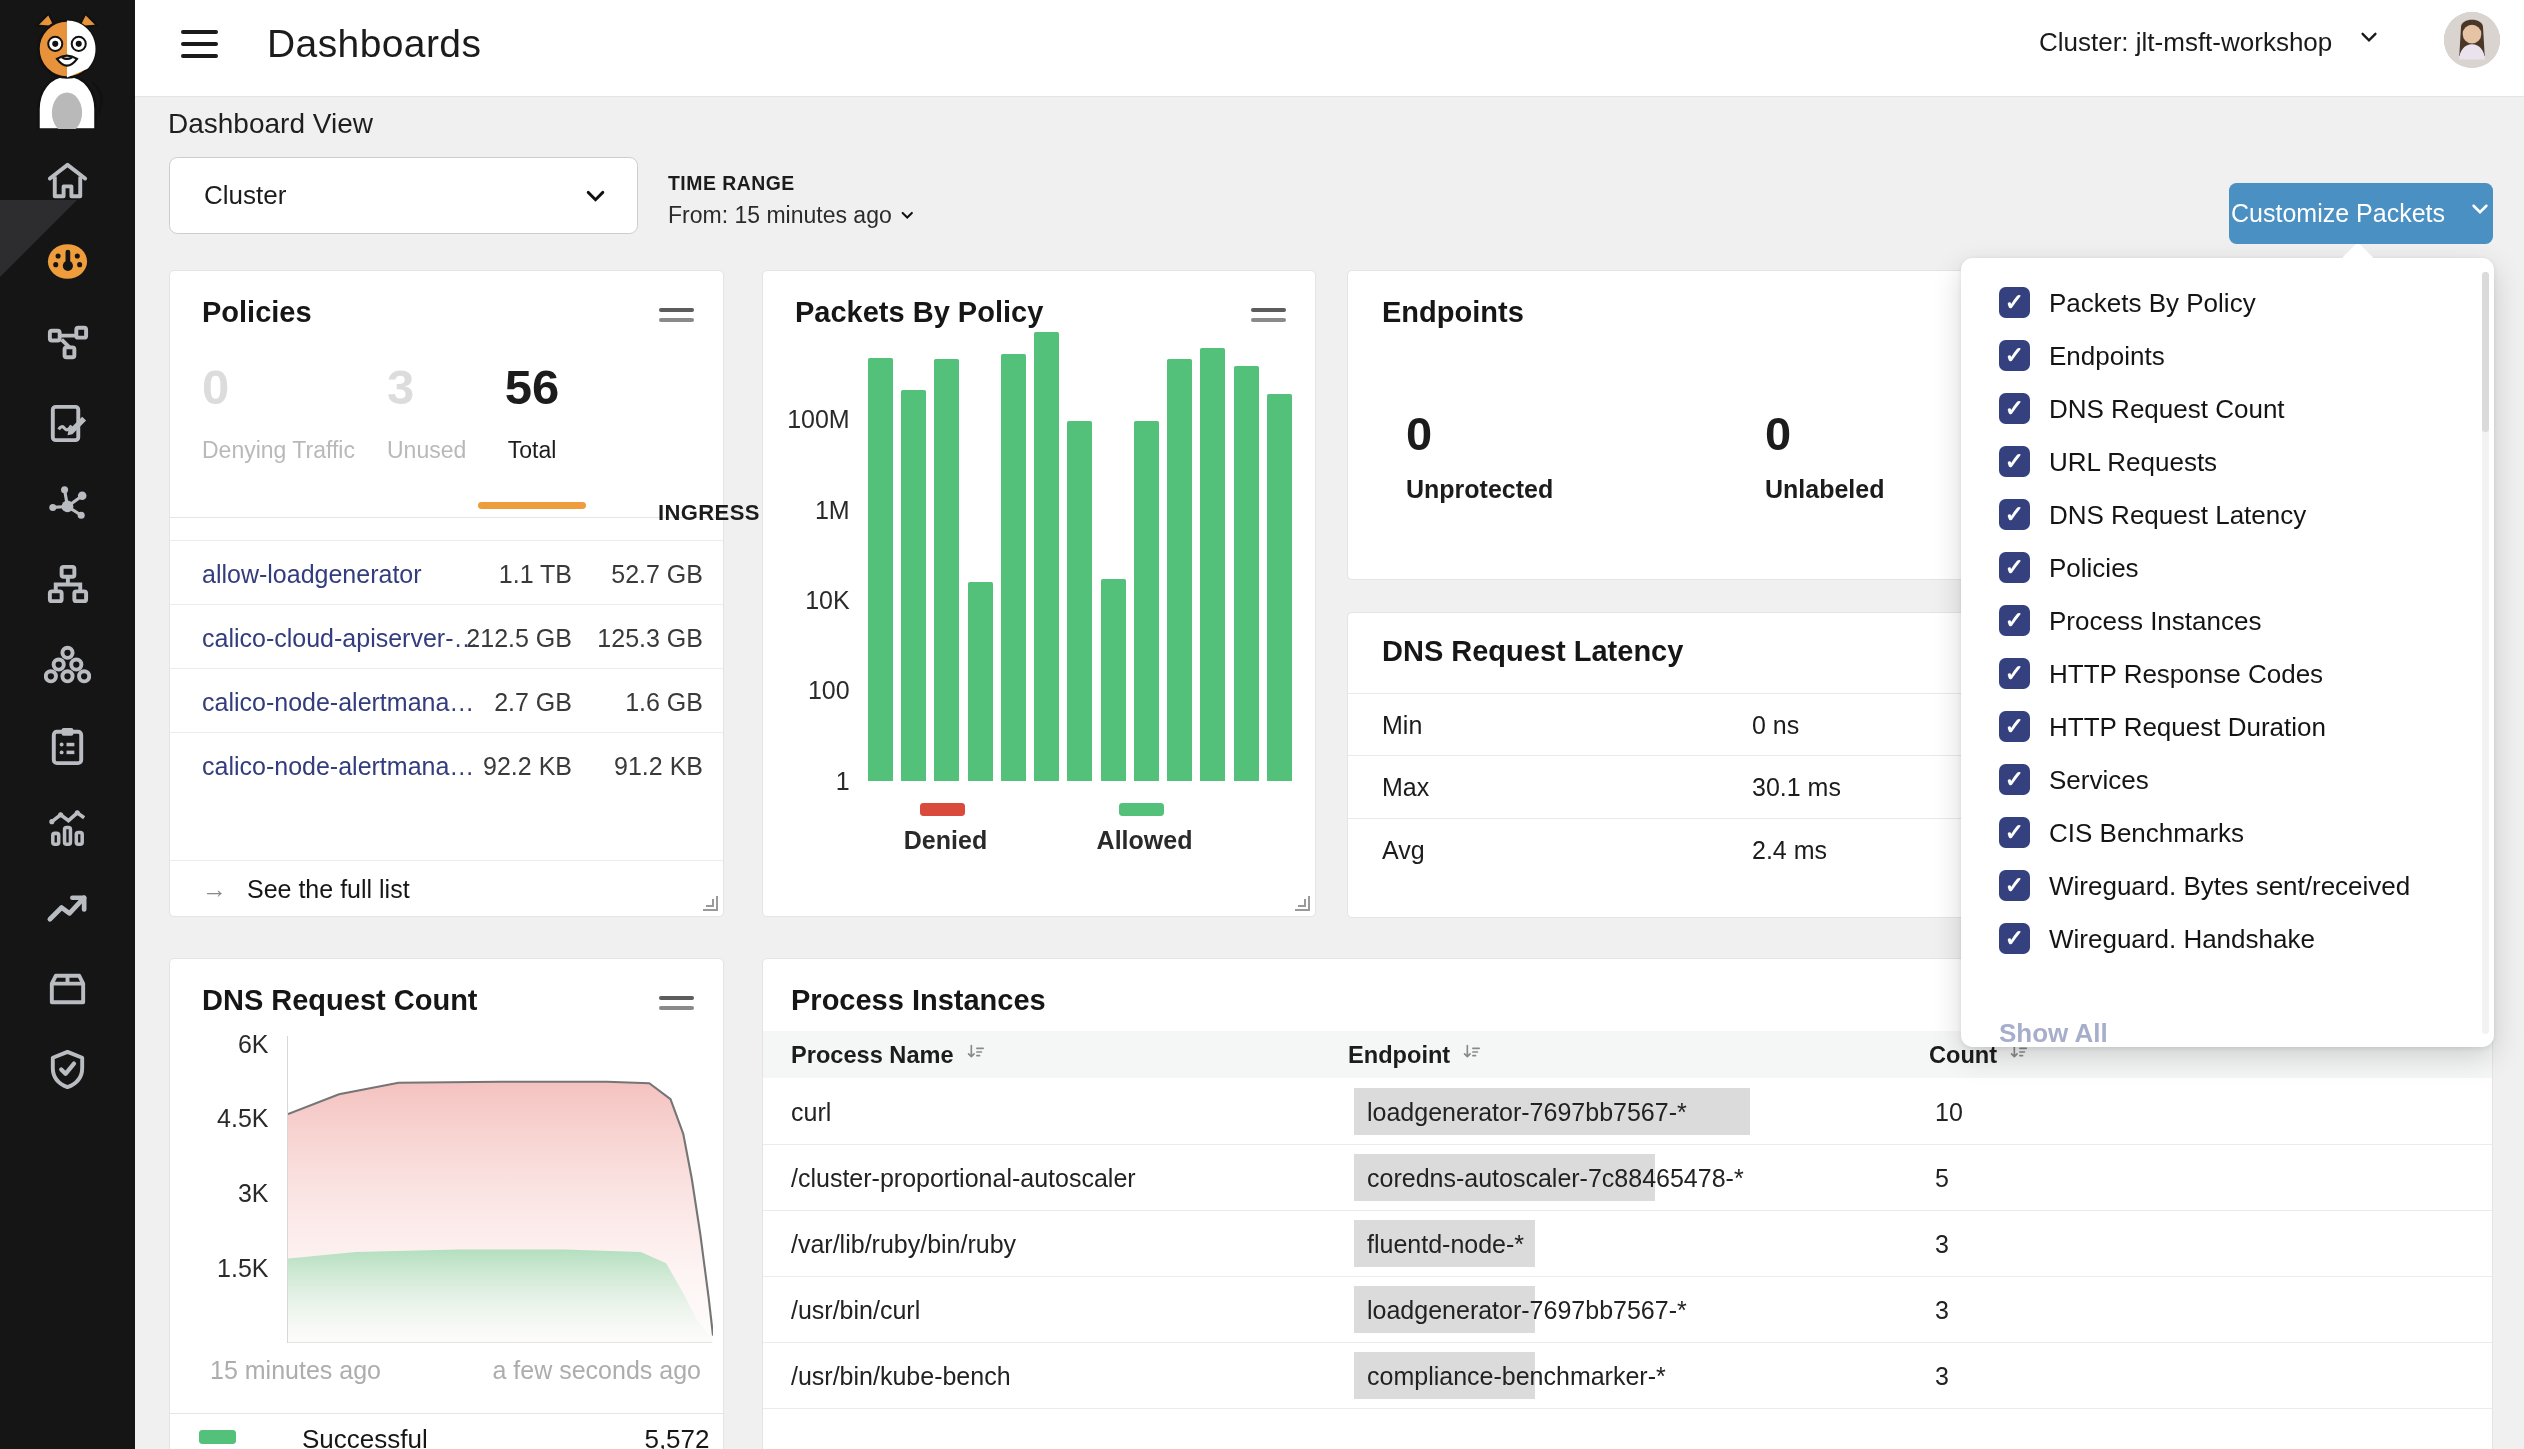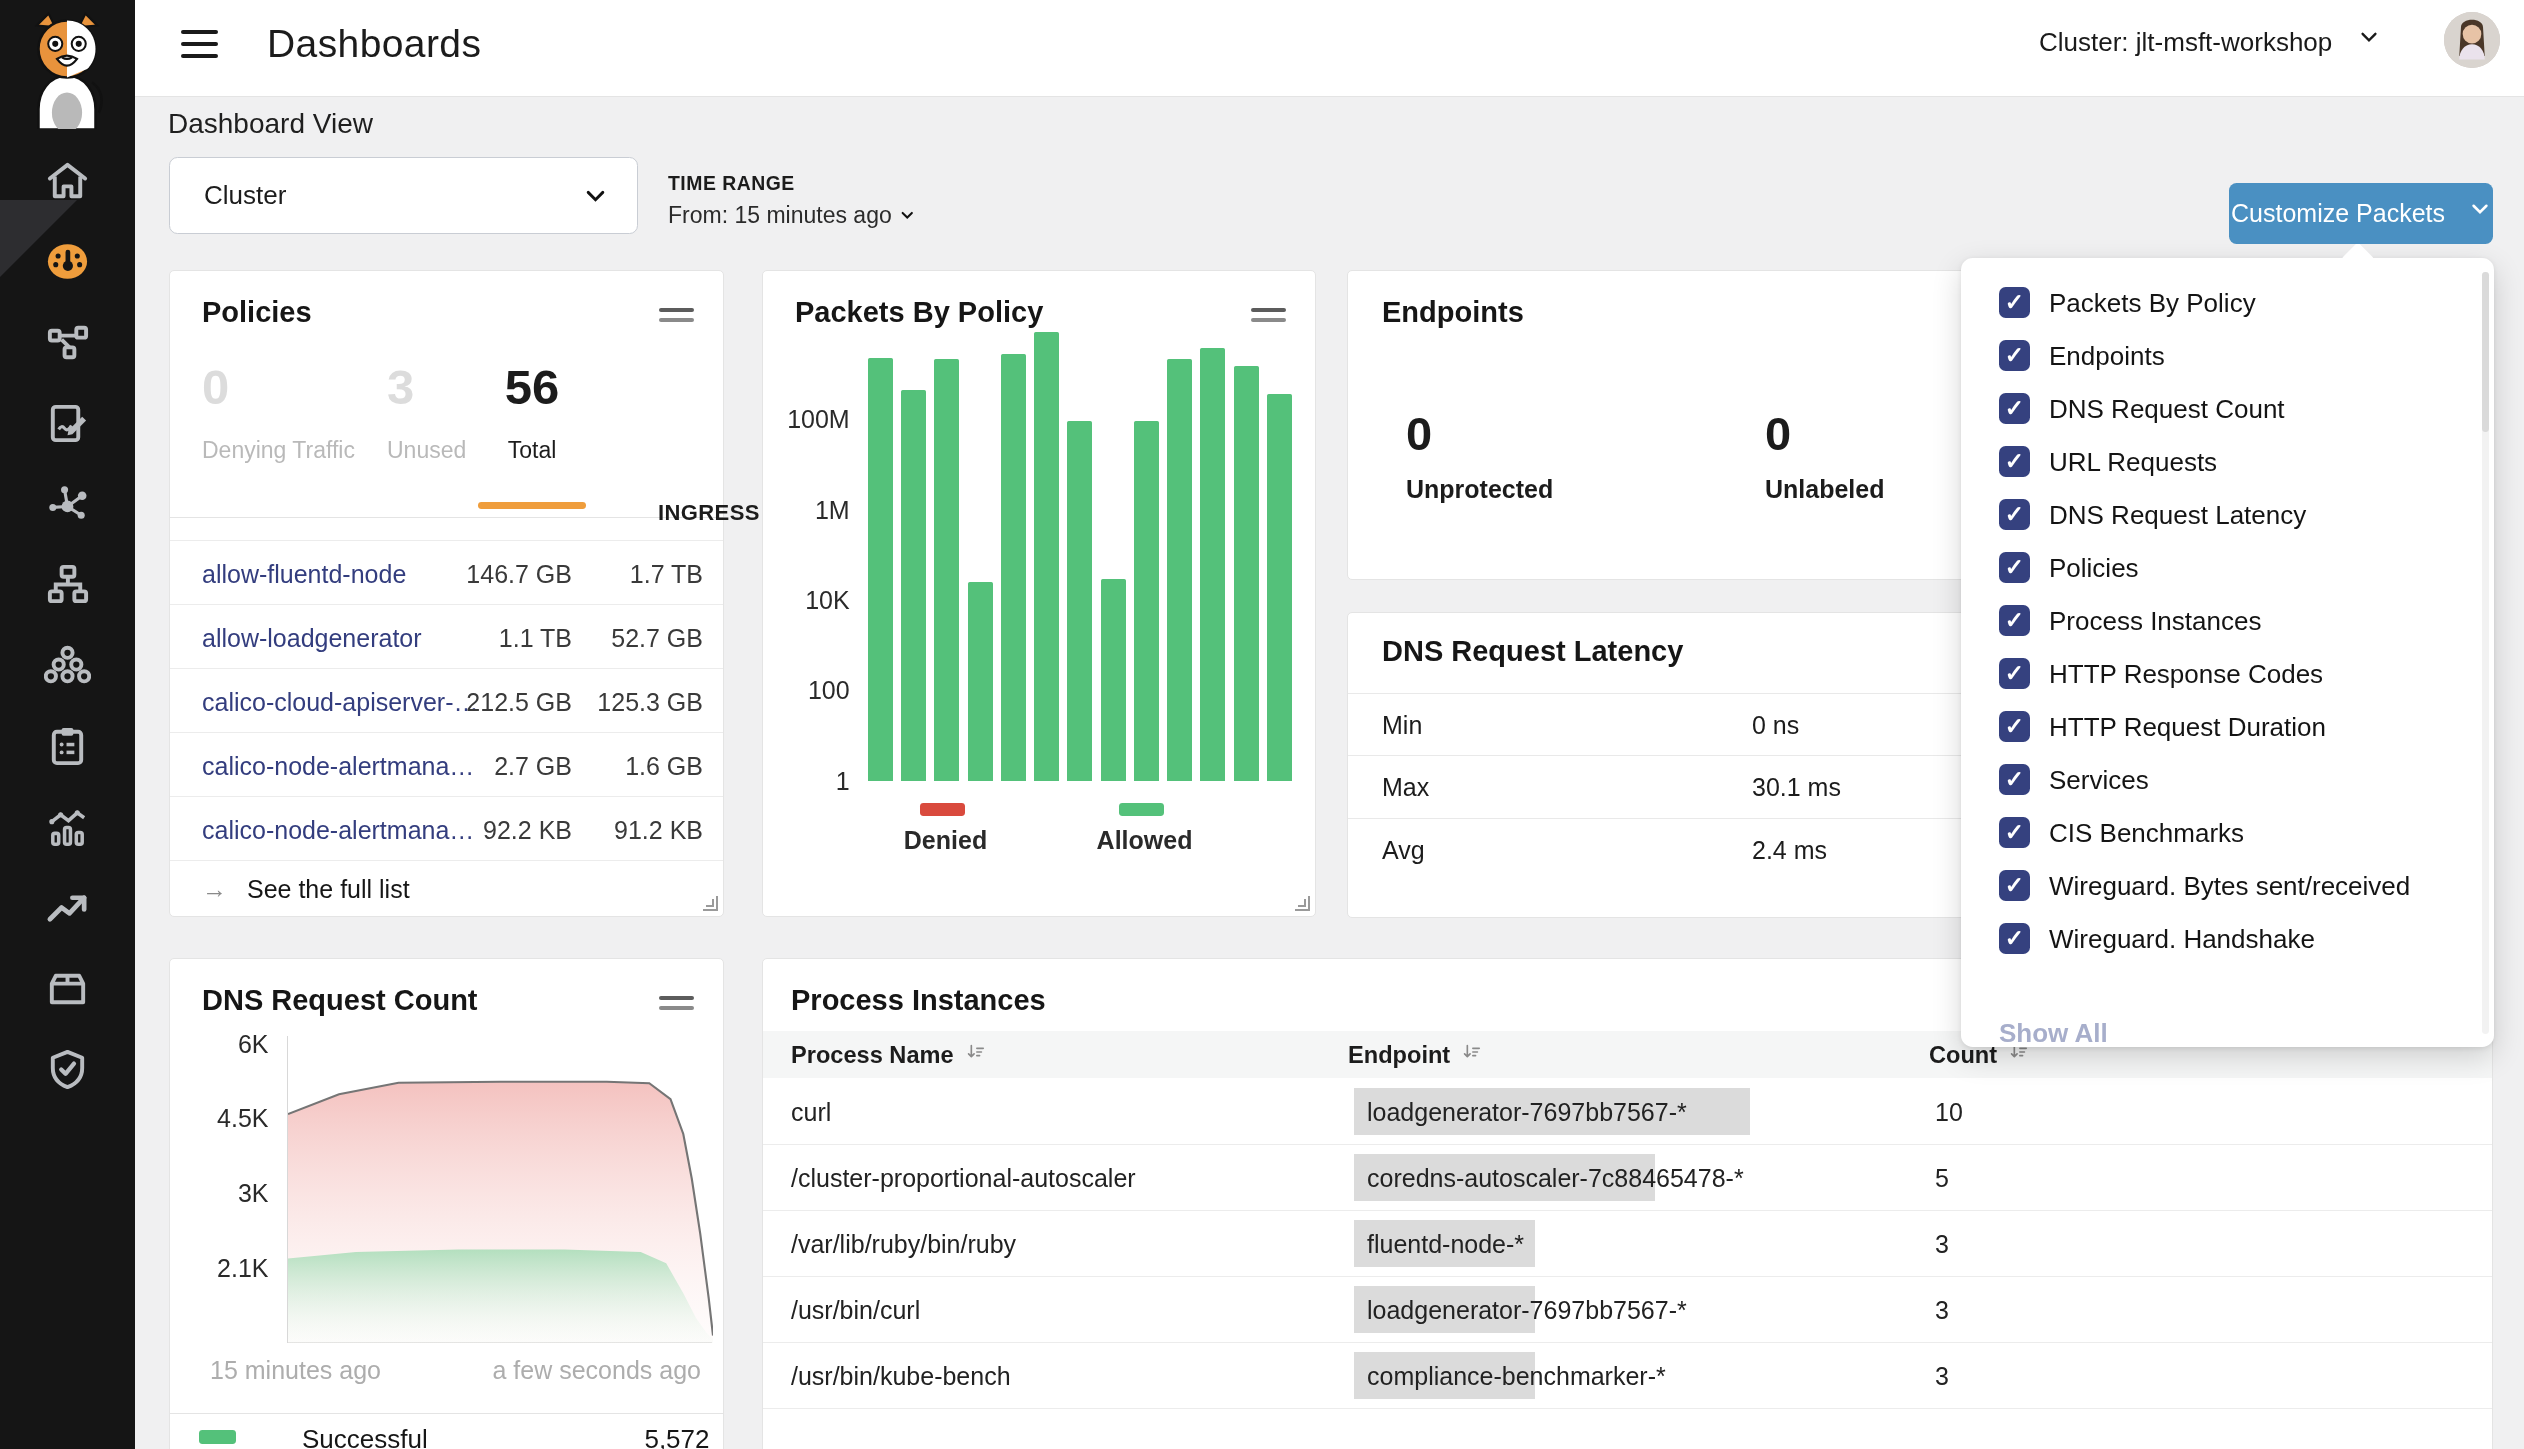--- a/index.html
+++ b/index.html
@@ -303,25 +303,20 @@
           <div class="num">56</div>
           <div class="lab">Total</div>
         </div>
       </div>
     <div class="pol-underline"></div>
     <div id="pol-divider"></div>
     <div class="pol-colhead" style="left:488px">INGRESS</div>
     <div class="pol-colhead" style="left:457px; left:641px">EGRESS</div>
     <div id="pol-rows">
         <div class="pol-row">
-          <span class="nm">allow-fluentd-node</span>
-          <span class="ing">146.7 GB</span>
-          <span class="egr">1.7 TB</span>
-        </div>
-        <div class="pol-row">
           <span class="nm">allow-loadgenerator</span>
           <span class="ing">1.1 TB</span>
           <span class="egr">52.7 GB</span>
         </div>
         <div class="pol-row">
           <span class="nm">calico-cloud-apiserver-…</span>
           <span class="ing">212.5 GB</span>
           <span class="egr">125.3 GB</span>
         </div>
         <div class="pol-row">
@@ -412,21 +407,21 @@
   <section class="card" id="dns-count-card">
     <div class="card-title">DNS Request Count</div>
     <div class="drag-handle">
         <span></span>
         <span></span>
       </div>
     <div id="dns-yticks">
         <div class="ytick" style="left: 18.5px; width: 80px; top: 71px;">6K</div>
         <div class="ytick" style="left: 18.5px; width: 80px; top: 145px;">4.5K</div>
         <div class="ytick" style="left: 18.5px; width: 80px; top: 220px;">3K</div>
-        <div class="ytick" style="left: 18.5px; width: 80px; top: 295px;">2.1K</div>
+        <div class="ytick" style="left: 18.5px; width: 80px; top: 295px;">1.5K</div>
       </div>
     <div id="dns-plot">
       <svg id="dns-svg" width="425" height="307" viewBox="0 0 505 365" preserveAspectRatio="none">
         <defs>
           <linearGradient id="gradTotal" x1="0" y1="0" x2="0" y2="1">
             <stop offset="0" stop-color="#F2B7B4" stop-opacity="0.85"></stop>
             <stop offset="1" stop-color="#FDF4F3" stop-opacity="0.25"></stop>
           </linearGradient>
           <linearGradient id="gradSucc" x1="0" y1="0" x2="0" y2="1">
             <stop offset="0" stop-color="#ABDDB9" stop-opacity="0.9"></stop>

